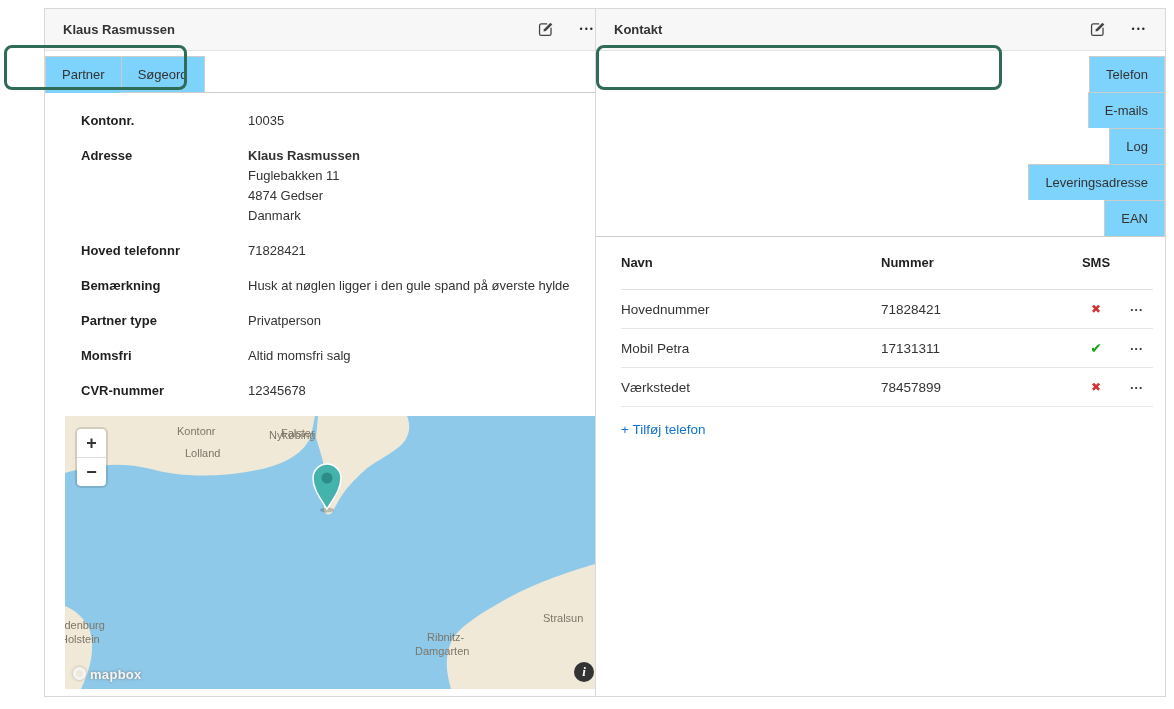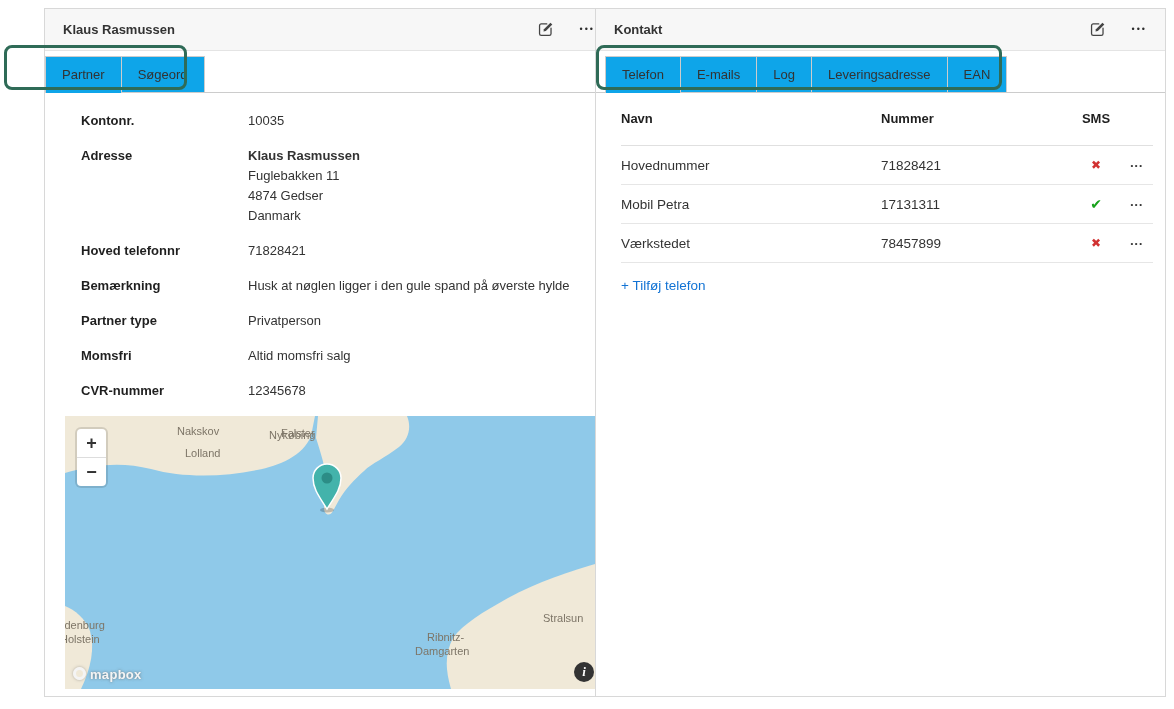--- a/index.html
+++ b/index.html
@@ -9,22 +9,22 @@
   #left-panel{left:8px;width:570px;height:689px;margin-left:36px;}
   #right-panel{left:595px;width:571px;height:689px;}
 
   .panel-header{height:42px;background:#f7f7f7;border-bottom:1px solid #e4e4e4;display:flex;align-items:center;padding:0 18px;box-sizing:border-box;}
   .panel-title{font-weight:bold;font-size:13px;color:#333;flex:1;}
   .header-icons{display:flex;align-items:center;gap:26px;}
   .icon-btn{cursor:pointer;display:flex;align-items:center;}
   .menu-dots{font-size:9px;letter-spacing:2px;color:#2e2e2e;cursor:pointer;line-height:1;}
 
   .tab-strip{display:flex;align-items:flex-end;border-bottom:1px solid #ccc;padding-top:5px;}
-  .tab-strip.indent{padding-left:9px;}
-  .tab{font-size:13px;color:#333;padding:10px 16px;border:1px solid #ccc;border-bottom:none;background:#0ea5e9;cursor:pointer;margin-left:-1px;white-space:nowrap;}
+  .tab-strip.indent{padding-left:9px;flex-direction:column;}
+  .tab{font-size:13px;color:#333;padding:10px 16px;border:1px solid #ccc;border-bottom:none;background:#7dd3fc;cursor:pointer;margin-left:-1px;white-space:nowrap;}
   .tab:first-child{margin-left:0;}
   .tab.active{margin-bottom:-1px;padding-bottom:11px;}
 
   .panel-body{padding:18px 14px 0 20px;}
   .field-row{display:grid;grid-template-columns:183px 1fr;font-size:13px;line-height:20px;margin-bottom:15px;}
   .field-label{font-weight:bold;color:#1f1f1f;padding-left:16px;}
   .field-value{color:#333;}
   .addr-line{display:block;}
   .addr-line.bold{font-weight:bold;}
 
@@ -116,21 +116,21 @@
         <path d="M253,0 H342 C347,12 343,24 334,31 C320,42 307,47 299,55 C289,64 281,72 274,84 L268,95 C265,101 259,99 259,92 L261,70 C262,55 256,38 251,22 Z" fill="#f0e9d8"></path>
         <path d="M537,146 C505,155 472,166 443,182 C418,196 398,208 388,222 C380,238 380,252 386,273 H537 Z" fill="#f0e9d8"></path>
         <path d="M0,190 C10,194 20,202 25,215 C30,232 26,252 16,273 H0 Z" fill="#f0e9d8"></path>
         <g>
           <ellipse cx="262" cy="94" rx="7" ry="2.5" fill="rgba(0,0,0,0.2)"></ellipse>
           <path d="M262,93 C253,79 248,72 248,62 A14,14 0 1 1 276,62 C276,72 271,79 262,93 Z" fill="#43b3ab" stroke="#ffffff" stroke-width="1.5"></path>
           <circle cx="262" cy="62" r="5.5" fill="#2c8d86"></circle>
         </g>
       </svg>
 
-      <span class="map-label" style="left:112px;top:9px;">Nakskov</span>
+      <span class="map-label" style="left:112px;top:9px;">Kontonr</span>
       <span class="map-label" style="left:120px;top:31px;">Lolland</span>
       <span class="map-label" style="left:204px;top:13px;">Nykøbing</span>
       <span class="map-label" style="left:216px;top:11px;">Falster</span>
       <span class="map-label" style="left:478px;top:196px;">Stralsun</span>
       <span class="map-label" style="left:362px;top:215px;">Ribnitz-</span>
       <span class="map-label" style="left:350px;top:229px;">Damgarten</span>
       <span class="map-label" style="left:-3px;top:203px;">ldenburg</span>
       <span class="map-label" style="left:-5px;top:217px;">Holstein</span>
 
       <div class="zoom-ctrl">

